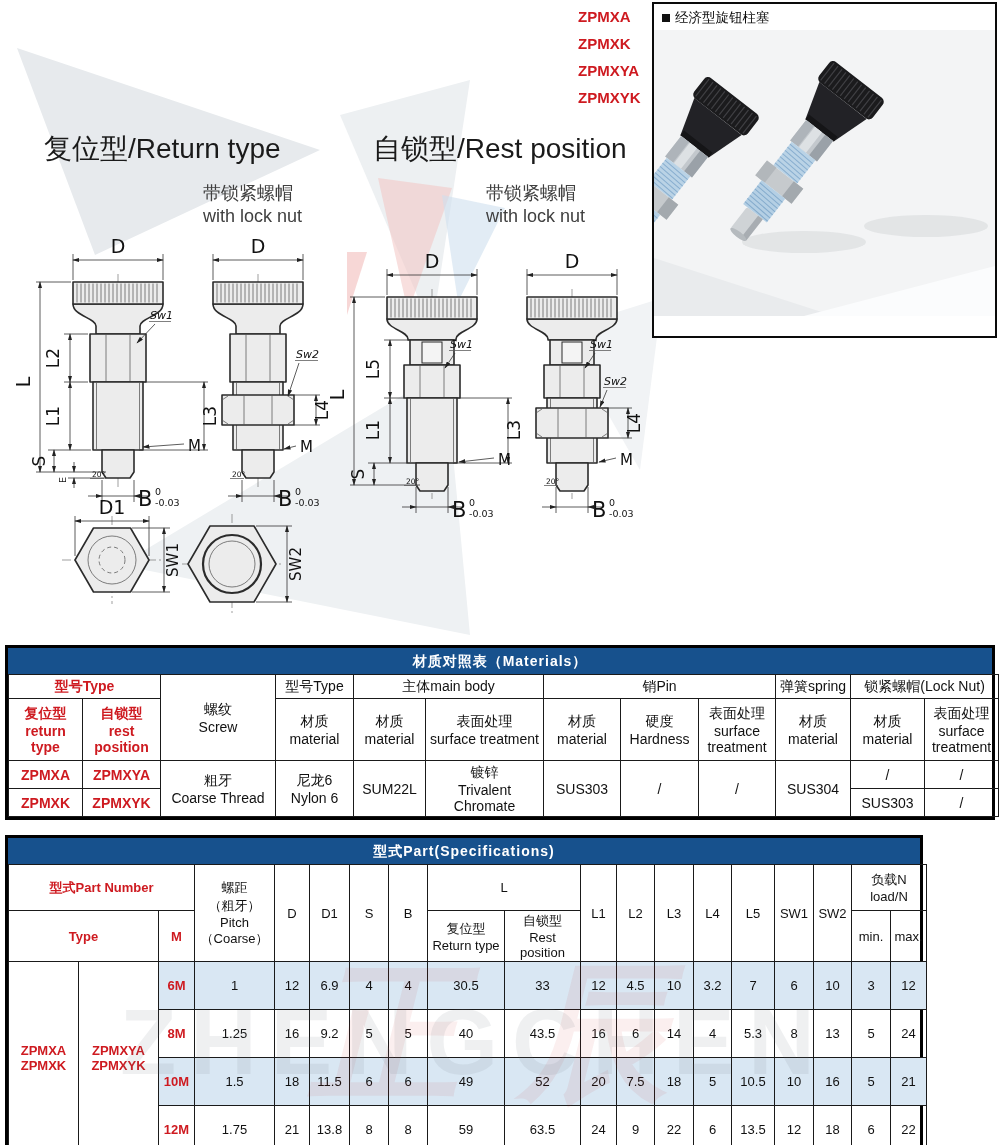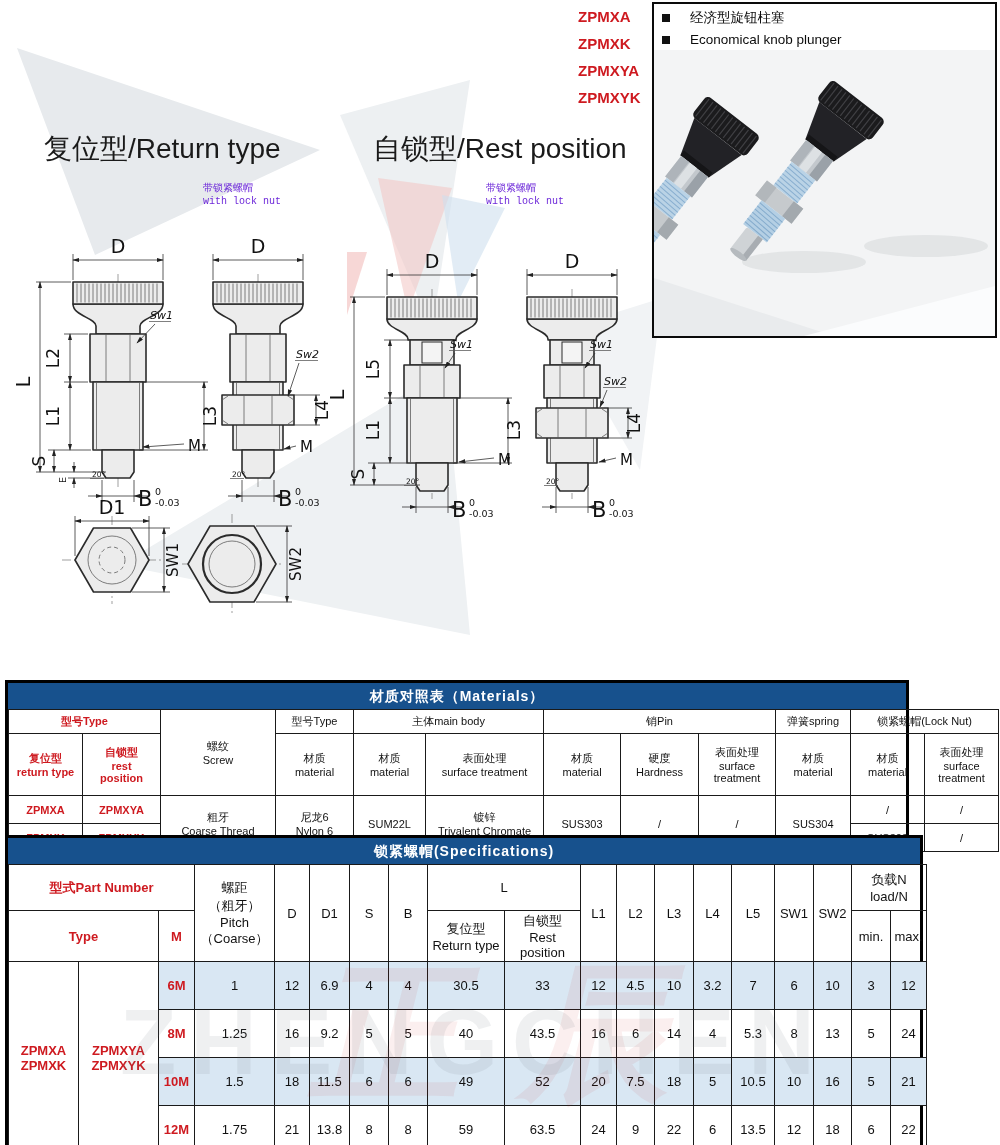--- a/index.html
+++ b/index.html
@@ -11,53 +11,53 @@
   
   .wm{position:absolute;z-index:6;pointer-events:none;font-weight:bold;white-space:nowrap;}
   #wm-cn{left:310px;top:935px;font-size:150px;color:rgba(200,30,30,.07);letter-spacing:60px;font-style:italic;}
   #wm-en{left:120px;top:990px;font-size:92px;color:rgba(110,120,132,.11);letter-spacing:14px;}
   
   #part-list{left:578px;top:3px;z-index:2;list-style:none;margin:0;padding:0;}
   #part-list li{font-size:15px;font-weight:bold;color:#CE1A20;height:27px;line-height:27px;}
   
   #photo-box{left:652px;top:2px;width:345px;height:336px;border:2px solid #0a0a0a;
              background:#fff;z-index:3;box-sizing:border-box;}
-  .bullet-line{display:flex;align-items:center;gap:20px;margin:5px 0 0 8px;}
+  .bullet-line{display:flex;align-items:center;gap:5px;margin:5px 0 0 8px;}
   .bullet-sq{width:8px;height:8px;background:#111;flex:0 0 auto;}
   .bullet-txt{font-size:13.5px;color:#0c0c0c;}
   
   .sec-title{z-index:2;font-size:28px;color:#1a1a1a;white-space:nowrap;}
   #title-return{left:44px;top:130px;}
   #title-rest{left:357px;top:130px;margin-left:16px;}
-  .locknut-label{z-index:2;font-size:10px;line-height:1.3;color:#6d28d9;white-space:pre-line;font-family:Liberation Mono, monospace;}
+  .locknut-label{z-index:2;font-size:18px;line-height:1.3;color:#404040;white-space:pre-line;}
   #locknut-label-1{left:203px;top:182px;}
   #locknut-label-2{left:486px;top:182px;}
   
   #drawing{left:0;top:230px;z-index:2;}
   .outl{fill:#ececec;stroke:#2b2b2b;stroke-width:1.6;stroke-linejoin:round;}
   .thin{stroke:#555;stroke-width:.75;fill:none;}
   .dim{stroke:#333;stroke-width:.8;fill:none;}
   .cl{stroke:#777;stroke-width:.7;stroke-dasharray:9 3 2 3;fill:none;}
   .dtxt{font-family:"DejaVu Sans",sans-serif;font-size:19px;fill:#111;}
   .dtxt17{font-family:"DejaVu Sans",sans-serif;font-size:17px;fill:#111;}
   .dtxt15{font-family:"DejaVu Sans",sans-serif;font-size:15px;fill:#111;}
   .dtxtB{font-family:"DejaVu Sans",sans-serif;font-size:21px;fill:#111;}
   .dtol{font-family:"DejaVu Sans",sans-serif;font-size:9.5px;fill:#111;}
   .dsw{font-family:"DejaVu Sans",sans-serif;font-size:11px;font-style:italic;fill:#111;}
   .dang{font-family:"DejaVu Sans",sans-serif;font-size:7.5px;fill:#111;}
   
   .tblwrap{position:absolute;border:3px solid #000;background:#fff;z-index:3;box-sizing:border-box;}
-  #materials-wrap{left:5px;top:680px;width:904px;}
+  #materials-wrap{left:5px;top:645px;width:990px;}
   #spec-wrap{left:5px;top:835px;width:918px;}
   .tbl-title{background:#17518D;color:#fff;font-size:14px;font-weight:bold;
              text-align:center;line-height:26px;height:26px;letter-spacing:1px;}
   table{border-collapse:collapse;table-layout:fixed;width:100%;}
   th,td{border:1px solid #1a1a1a;text-align:center;vertical-align:middle;
         white-space:pre-line;padding:1px 2px;font-weight:normal;box-sizing:border-box;}
-  #materials-table th,#materials-table td{font-size:11px;}
+  #materials-table th,#materials-table td{font-size:14px;}
   #spec-table th,#spec-table td{font-size:13px;}
   .red{color:#CE1A20;font-weight:bold;}
   .b{font-weight:bold;}
   .tint{background:#D9E7F3;}
   .mr1{height:24px;} .mr2{height:62px;} .mr3{height:28px;} .mr4{height:28px;}
   .sr1{height:46px;padding-left:16px;} .sr2{height:42px;} .sdr{height:48px;}
 </style>
 </head>
 <body>
 
@@ -75,24 +75,20 @@
   <li>ZPMXA</li>
   <li>ZPMXK</li>
   <li>ZPMXYA</li>
   <li>ZPMXYK</li>
 </ul>
 
 <div id="photo-box" class="abs">
   <div class="bullet-line">
     <div class="bullet-sq"></div>
     <span class="bullet-txt">经济型旋钮柱塞</span>
-  </div>
-  <div class="bullet-line">
-    <div class="bullet-sq"></div>
-    <span class="bullet-txt">Economical knob plunger</span>
   </div>
   <svg width="341" height="286" viewBox="0 0 341 286" style="display:block;margin-top:3px;">
     <defs>
       <g id="pp">
         <rect x="-34" y="0" width="68" height="26" rx="5" fill="#1b1b1d"></rect>
         <g stroke="#404044" stroke-width="1.2">
           <line x1="-30" y1="2" x2="-30" y2="24"></line>
             <line x1="-25" y1="2" x2="-25" y2="24"></line>
           <line x1="-20" y1="2" x2="-20" y2="24"></line>
             <line x1="-15" y1="2" x2="-15" y2="24"></line>
@@ -472,21 +468,21 @@
       <td class="red b">ZPMXK</td>
       <td class="red b">ZPMXYK</td>
       <td>SUS303</td>
       <td>/</td>
     </tr>
   </tbody>
     </table>
 </div>
 
 <div id="spec-wrap" class="tblwrap">
-  <div class="tbl-title">锁紧螺帽(Specifications)</div>
+  <div class="tbl-title">型式Part(Specifications)</div>
   <table id="spec-table">
     <colgroup>
       <col style="width:70px">
         <col style="width:80px">
         <col style="width:36px">
         <col style="width:80px">
       <col style="width:35px">
         <col style="width:40px">
         <col style="width:39px">
         <col style="width:39px">

